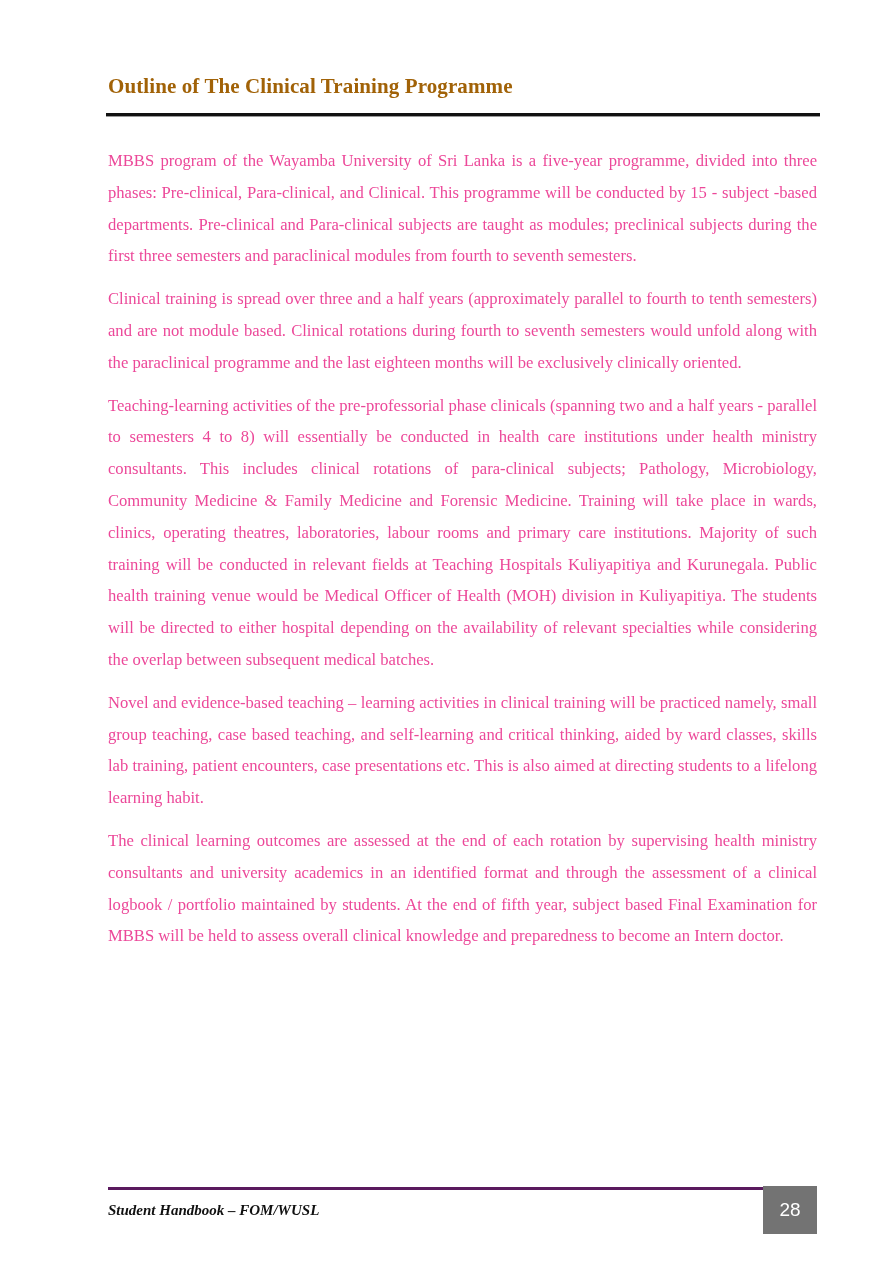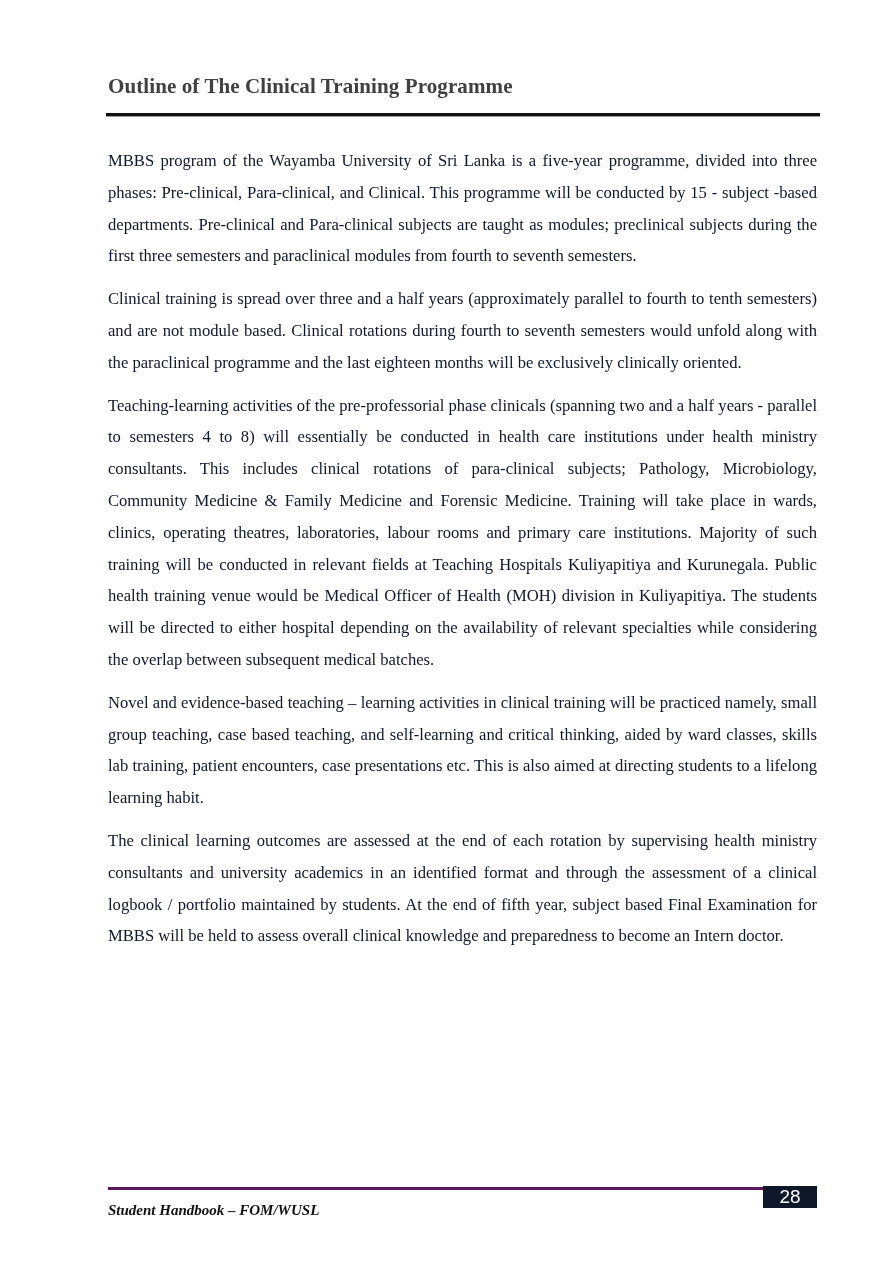--- a/index.html
+++ b/index.html
@@ -15,21 +15,21 @@
       font-family: "DejaVu Serif", "Liberation Serif", serif;
     }
     .page-title {
       position: absolute;
       left: 108px;
       top: 74px;
       margin: 0;
       font-family: "Liberation Serif", "DejaVu Serif", serif;
       font-weight: bold;
       font-size: 21px;
-      color: #404040;
+      color: #a16207;
       letter-spacing: 0.1px;
     }
     .title-rule {
       position: absolute;
       left: 106px;
       top: 113px;
       width: 714px;
       height: 3px;
       background: #111111;
       border-bottom: 1px solid #9a9a9a;
@@ -38,21 +38,21 @@
       position: absolute;
       left: 108px;
       top: 145px;
       width: 709px;
     }
     .para {
       margin: 0 0 11px 0;
       font-family: "Liberation Serif", "DejaVu Serif", serif;
       font-size: 16.6px;
       line-height: 31.8px;
-      color: #0f172a;
+      color: #ec4899;
       text-align: justify;
     }
     .footer-rule {
       position: absolute;
       left: 108px;
       top: 1187px;
       width: 656px;
       height: 3px;
       background: #5a1a5e;
     }
@@ -65,22 +65,22 @@
       font-weight: bold;
       font-size: 15px;
       color: #111111;
       text-align: right;
     }
     .page-number-box {
       position: absolute;
       left: 763px;
       top: 1186px;
       width: 54px;
-      height: 22px;
-      background: #0f172a;
+      height: 48px;
+      background: #737373;
       display: flex;
       align-items: center;
       justify-content: center;
     }
     .page-number {
       font-family: "Liberation Sans", "DejaVu Sans", sans-serif;
       font-size: 19px;
       color: #ffffff;
     }
   </style>

